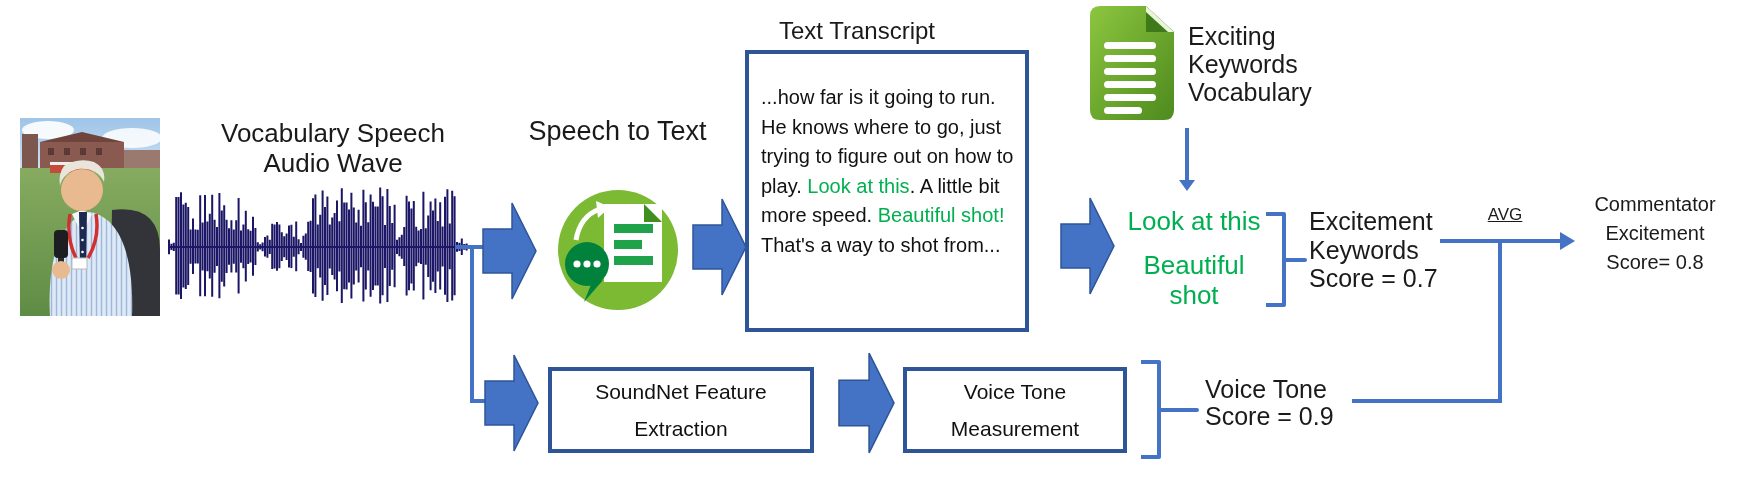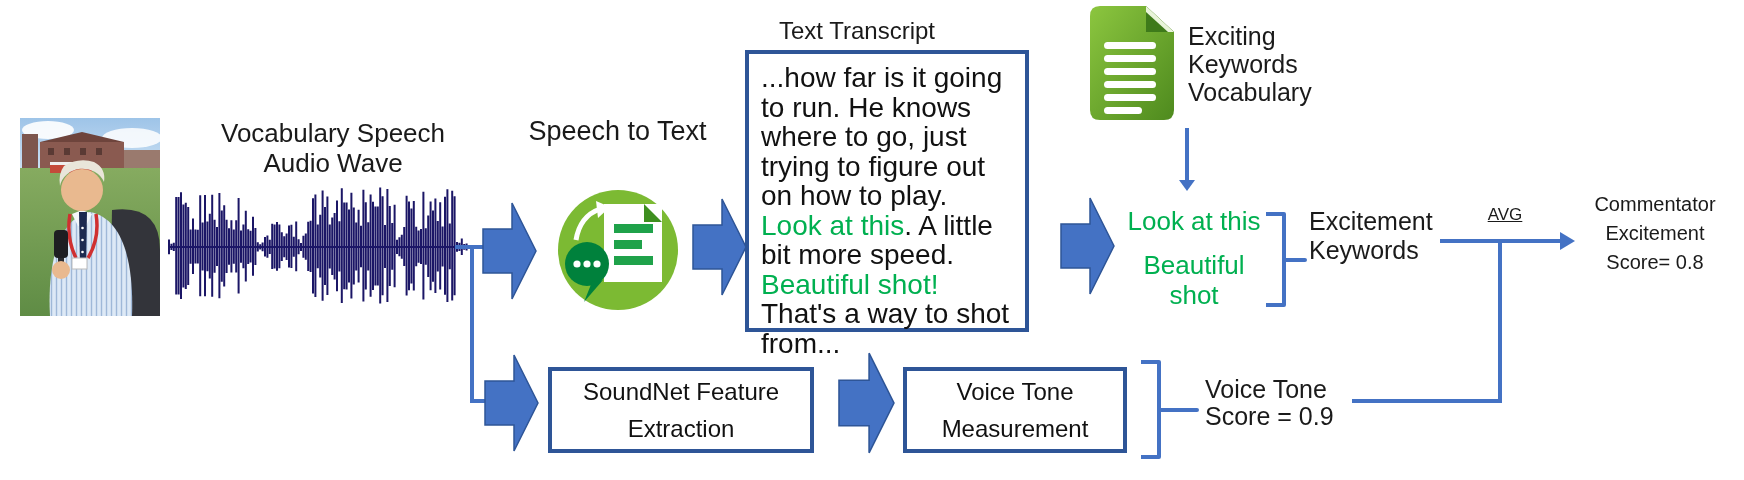--- a/index.html
+++ b/index.html
@@ -5,29 +5,29 @@
   :root{
     --connector:#4472C4; --box-border:#2E5597; --keyword-green:#00B050;
     --waveform:#1B1666; --text:#1a1a1a;
   }
   html,body{margin:0;padding:0;background:#fff;}
   .canvas{position:relative;width:1744px;height:480px;background:#fff;overflow:hidden;
           font-family:"Liberation Sans",sans-serif;color:var(--text);}
   .abs{position:absolute;}
   .center{text-align:center;}
   .box{border:4px solid var(--box-border);background:#fff;display:flex;align-items:center;justify-content:center;text-align:center;box-sizing:border-box;}
-  .boxtext{font-size:24px;line-height:37px;color:#111;}
+  .boxtext{font-size:21px;line-height:37px;color:#111;}
   .h-line{background:var(--connector);height:4px;}
   .v-line{background:var(--connector);width:4px;}
   .block-arrow polygon{fill:var(--connector);stroke:var(--box-border);stroke-width:1.5;}
   .bracket path{stroke:var(--connector);stroke-width:4;fill:none;stroke-linecap:round;stroke-linejoin:round;}
   .tri-down{width:0;height:0;border-left:8px solid transparent;border-right:8px solid transparent;border-top:11px solid var(--connector);}
   .tri-right{width:0;height:0;border-top:9px solid transparent;border-bottom:9px solid transparent;border-left:15px solid var(--connector);}
   .transcript{border:4px solid var(--box-border);background:#fff;box-sizing:border-box;
-              padding:9px 10px 8px 12px;font-size:28px;line-height:29.5px;color:#111;}
+              padding:29px 10px 8px 12px;font-size:20px;line-height:29.5px;color:#111;}
   .seg-green{color:var(--keyword-green);}
   .seg-black{color:#111;}
   .kwphrase{color:var(--keyword-green);font-size:26px;line-height:30px;}
 </style>
 </head>
 <body>
 
 <div class="canvas">
 
   <div class="abs" style="left:20px;top:118px;width:140px;height:198px;">
@@ -159,20 +159,21 @@
     <div class="kwphrase">Beautiful shot</div>
   </div>
 
   <svg class="abs bracket" style="left:1266px;top:212px;" width="42" height="96" viewBox="0 0 42 96">
     <path d="M0,2 H18 V93 H0 M18,48 H39"></path>
   </svg>
 
   <div class="abs" style="left:1309px;top:207px;font-size:25px;line-height:28.5px;">
     <div>Excitement</div>
     <div>Keywords</div>
+    <div>Score = 0.7</div>
   </div>
 
   <div class="abs center" style="left:1465px;top:205px;width:80px;font-size:17px;text-decoration:underline;">AVG</div>
   <div class="abs h-line" style="left:1440px;top:239px;width:122px;"></div>
   <div class="abs tri-right" style="left:1560px;top:232px;"></div>
 
   <div class="abs center" style="left:1578px;top:190px;width:154px;font-size:20px;line-height:29px;">
     <div>Commentator</div>
     <div>Excitement</div>
     <div>Score= 0.8</div>

